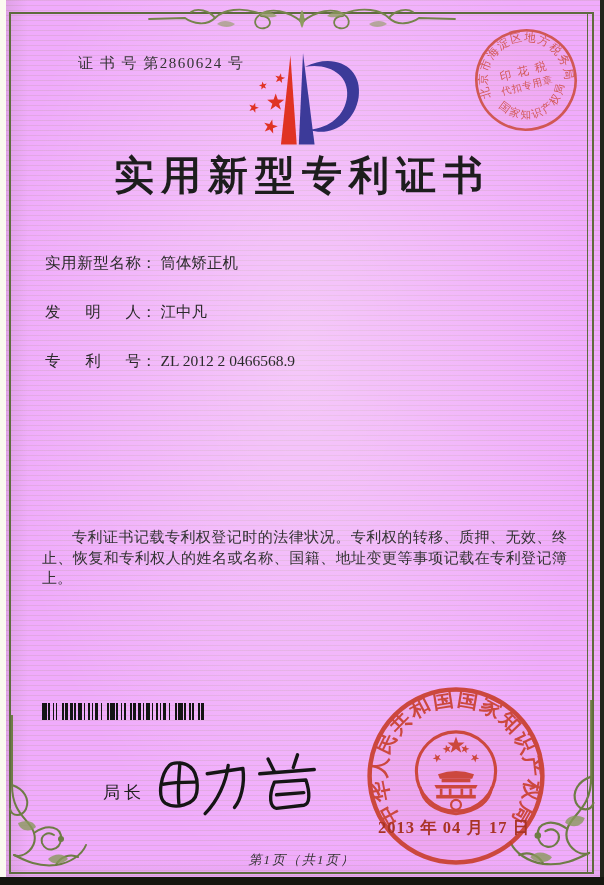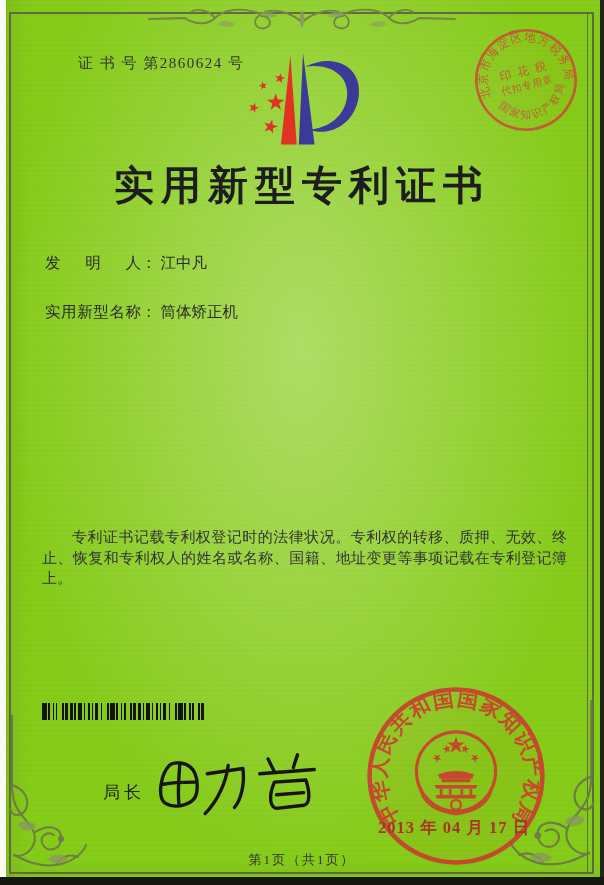--- a/index.html
+++ b/index.html
@@ -1,17 +1,17 @@
 <!DOCTYPE html>
 <html><head>
 <meta charset="utf-8">
 <style>
   html,body{margin:0;padding:0;}
   body{width:604px;height:885px;font-family:"Liberation Serif","DejaVu Serif",serif;background:#15160f;overflow:hidden;}
-  .page{position:relative;width:604px;height:885px;background:#84cc16;overflow:hidden;}
+  .page{position:relative;width:604px;height:885px;background:#f0abfc;overflow:hidden;}
   .paper-lines{position:absolute;inset:0;background:repeating-linear-gradient(180deg,rgba(150,148,95,.16) 0 1px,rgba(0,0,0,0) 1px 5px);z-index:0;}
   .paper-shade{position:absolute;inset:0;z-index:0;background:
      linear-gradient(90deg,rgba(70,70,35,.12),rgba(0,0,0,0) 28px),
      linear-gradient(0deg,rgba(70,70,35,.08),rgba(0,0,0,0) 26px),
      radial-gradient(ellipse at 50% 40%,rgba(255,255,245,.35),rgba(0,0,0,0) 70%);}
   .edge-left{position:absolute;left:0;top:0;width:6px;height:100%;background:#fbfaf0;z-index:8;}
   .edge-right{position:absolute;right:0;top:0;width:4px;height:100%;background:#23251c;z-index:9;}
   .edge-bottom{position:absolute;left:0;bottom:0;width:100%;height:8px;background:#15160f;z-index:9;}
   .frame-line{position:absolute;background:#5e6b3e;z-index:1;}
   .fl-left{left:9px;top:12px;bottom:12px;width:2px;}
@@ -19,34 +19,34 @@
   .fl-bottom{bottom:11px;left:9px;right:11px;height:2px;}
   .fl-right-outer{right:10px;top:12px;bottom:11px;width:2px;}
   .fl-right-inner{right:16px;top:12px;bottom:11px;width:1px;}
   .orn{position:absolute;z-index:2;}
   .orn-top{left:137px;top:2px;}
   .orn-bl{left:4px;bottom:10px;}
   .orn-br{right:4px;bottom:10px;}
   .cert-no{position:absolute;left:78px;top:54px;font-size:15px;letter-spacing:1.5px;color:#333;z-index:3;}
   .logo{position:absolute;left:228px;top:50px;z-index:3;}
   .tax-stamp{position:absolute;left:464px;top:18px;z-index:4;transform:rotate(-14deg);opacity:.85;}
-  .title{position:absolute;left:0;right:0;top:148px;margin:10px;text-align:center;font-size:40px;font-weight:bold;letter-spacing:7px;color:#1d1d1d;z-index:3;}
+  .title{position:absolute;left:0;right:0;top:148px;margin:0;text-align:center;font-size:40px;font-weight:bold;letter-spacing:7px;color:#1d1d1d;z-index:3;}
   .fields{position:absolute;left:45px;top:252px;z-index:3;color:#2b2b2b;}
   .field-row{margin-bottom:27px;font-size:15.5px;line-height:22px;white-space:nowrap;}
   .flabel{display:inline-block;width:96px;text-align:justify;text-align-last:justify;}
   .fcolon{margin-right:4px;}
   .paras{position:absolute;left:42px;top:527px;width:525px;z-index:3;color:#333;}
   .paras p{margin:0;text-indent:2em;font-size:15px;line-height:20.5px;text-align:justify;}
   .barcode{position:absolute;left:42px;top:703px;width:192px;height:17px;display:flex;overflow:hidden;z-index:3;}
   .barcode i{height:100%;flex:0 0 auto;}
   .director{position:absolute;left:103px;top:781px;font-size:17px;letter-spacing:4px;color:#222;z-index:3;}
   .signature{position:absolute;left:140px;top:742px;z-index:3;}
   .seal{position:absolute;left:366px;top:686px;z-index:4;opacity:.92;}
   .issue-date{position:absolute;left:378px;top:817px;font-size:16.5px;font-weight:bold;letter-spacing:1px;color:#a83425;z-index:5;}
-  .footer{position:absolute;left:0;right:0;top:851px;text-align:center;font-size:13px;letter-spacing:2px;color:#333;z-index:3;}
+  .footer{position:absolute;left:0;right:0;top:851px;text-align:center;font-size:13px;letter-spacing:2px;color:#333;z-index:3;font-style:italic;}
   svg text{font-family:"Liberation Serif","DejaVu Serif",serif;}
 </style>
 </head>
 <body>
 
 <div class="page">
   <div class="paper-lines"></div>
   <div class="paper-shade"></div>
 
   <div class="frame-line fl-left"></div>
@@ -109,22 +109,23 @@
     <text fill="#cc4a38" font-size="12" letter-spacing="2">
       <textPath href="#taxBottomArc" startOffset="4">国家知识产权局</textPath>
     </text>
     <text x="70" y="64" text-anchor="middle" fill="#cc4a38" font-size="13" letter-spacing="2">印 花 税</text>
     <text x="70" y="80" text-anchor="middle" fill="#cc4a38" font-size="11" letter-spacing="1">代扣专用章</text>
   </svg>
 
   <h1 class="title">实用新型专利证书</h1>
 
   <div class="fields">
+    <div class="field-row"><span class="flabel">实用新型名称</span><span class="fcolon">：</span><span class="fvalue">筒体矫正机</span></div>
     <div class="field-row"><span class="flabel">发明人</span><span class="fcolon">：</span><span class="fvalue">江中凡</span></div>
-    <div class="field-row"><span class="flabel">实用新型名称</span><span class="fcolon">：</span><span class="fvalue">筒体矫正机</span></div>
+    <div class="field-row"><span class="flabel">专利号</span><span class="fcolon">：</span><span class="fvalue">ZL 2012 2 0466568.9</span></div>
   </div>
 
   <div class="paras">
     <p>专利证书记载专利权登记时的法律状况。专利权的转移、质押、无效、终止、恢复和专利权人的姓名或名称、国籍、地址变更等事项记载在专利登记簿上。</p>
   </div>
 
   <div class="barcode">
       <i style="width:4.65px;background:#141414"></i>
       <i style="width:1.55px;background:transparent"></i>
       <i style="width:1.55px;background:#141414"></i>

